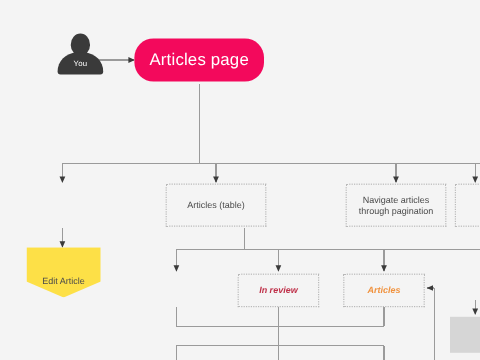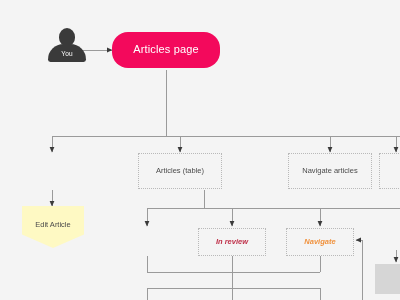--- a/index.html
+++ b/index.html
@@ -74,43 +74,43 @@
     display: flex;
     align-items: center;
     justify-content: center;
     text-align: center;
     line-height: 1.22;
   }
   .node-pill {
     background: #f3095c;
     color: #ffffff;
     border-radius: 16px;
-    font-size: 11px;
+    font-size: 14px;
     letter-spacing: .15px;
   }
   .node-dotted {
     border: 1px dotted #b9b9b9;
     background: transparent;
     color: #4b4b4b;
     font-size: 7.5px;
   }
   .node-status {
     border: 1px dotted #b9b9b9;
     background: transparent;
     font-size: 7.5px;
     font-style: italic;
     font-weight: bold;
   }
   .node-shield {
-    background: #fef9c3;
+    background: #fde047;
     color: #4b4b4b;
     font-size: 7.5px;
     clip-path: polygon(0 0, 100% 0, 100% 68%, 50% 100%, 0 68%);
     align-items: flex-start;
-    padding-top: 14px;
+    padding-top: 24px;
   }
   .node-plain-fill {
     background: #d6d6d6;
   }
   .node-clip {
     border: 1px dotted #b9b9b9;
     background: transparent;
   }
 </style>
 </head>
@@ -178,36 +178,37 @@
     <span>Articles page</span>
   </div>
 
 
   <div class="node node-dotted" style="left:138px; top:153px; width:84px; height:36px;text-align:center;">
     <span>Articles (table)</span>
   </div>
 
   <div class="node node-dotted" style="left:288px; top:153px; width:84px; height:36px; flex-direction:column;">
     <span>Navigate articles</span>
+    <span>through pagination</span>
   </div>
 
   <div class="node node-clip" style="left:379px; top:153px; width:84px; height:36px;">
     <span></span>
   </div>
 
   <div class="node node-shield" style="left:22px; top:206px; width:62px; height:42px;">
     <span>Edit Article</span>
   </div>
 
 
   <div class="node node-status" style="left:198px; top:228px; width:68px; height:28px; color:#bf3049;align-items:center;">
     <span>In review</span>
   </div>
 
   <div class="node node-status" style="left:286px; top:228px; width:68px; height:28px; color:#f0923e;">
-    <span>Navigate</span>
+    <span>Articles</span>
   </div>
 
   <div class="node node-plain-fill" style="left:375px; top:264px; width:60px; height:30px;">
     <span></span>
   </div>
 
 </div>
 
 </body></html>

